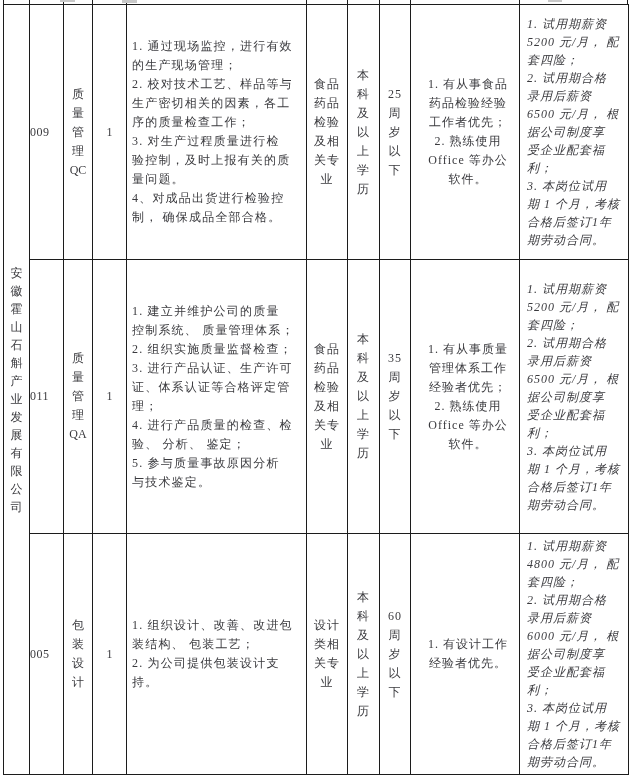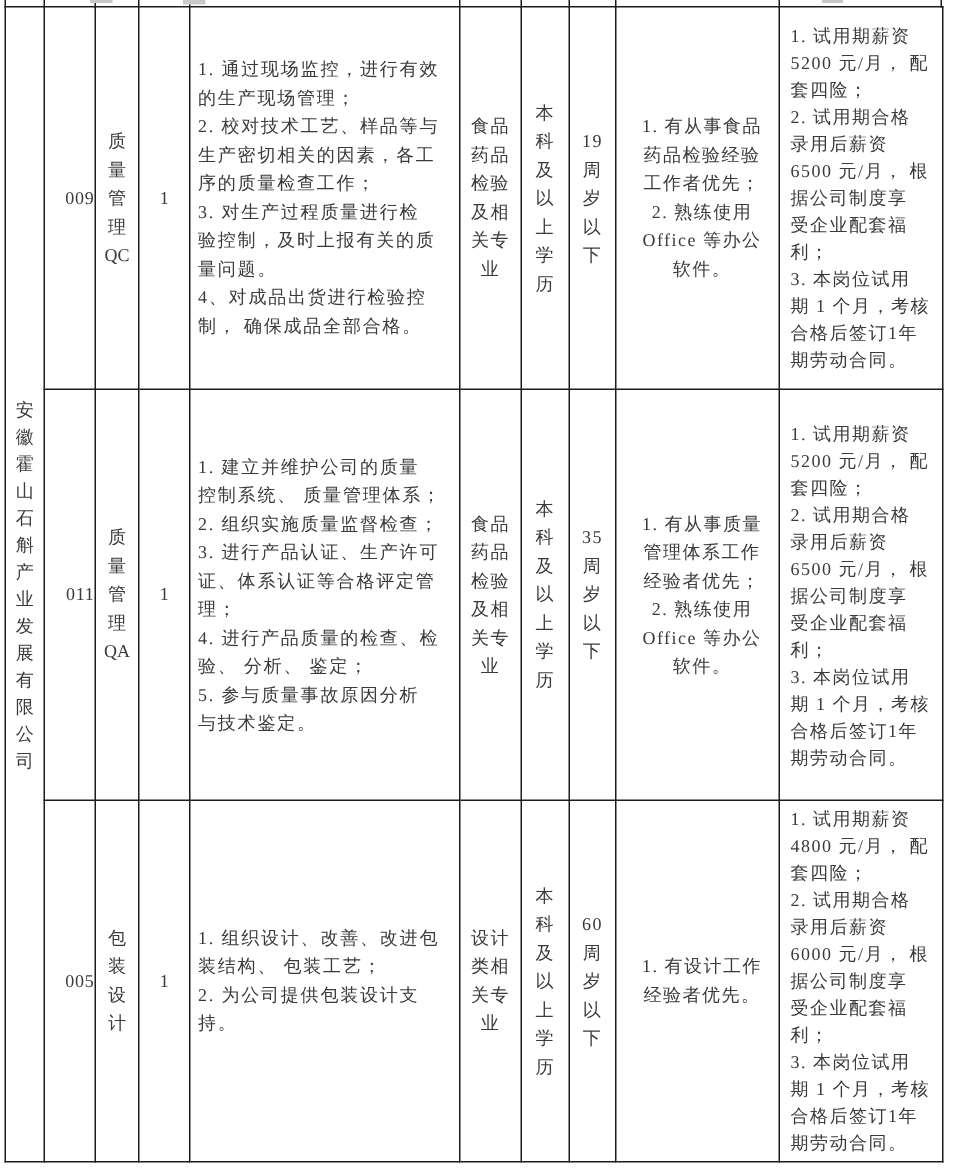--- a/index.html
+++ b/index.html
@@ -45,21 +45,21 @@
   tr.row-3 { height: 241px; }
 
   .cell-company {
     text-align: center;
     white-space: pre-line;
     font-size: 13px;
     line-height: 18px;
     letter-spacing: 0;
   }
   .cell-code {
-    text-align: right;
+    text-align: left;
     letter-spacing: 0.5px;
   }
   .cell-title {
     text-align: center;
     white-space: pre-line;
     line-height: 19px;
   }
   .cell-count { text-align: center; }
   .cell-duties {
     text-align: left;
@@ -81,20 +81,21 @@
     line-height: 19px;
     letter-spacing: 1px;
     padding: 2px 2px 2px 8px;
   }
   .cell-salary {
     text-align: left;
     white-space: pre-line;
     line-height: 18px;
     letter-spacing: 1px;
     padding: 2px 2px 2px 7px;
+    font-style: italic;
   }
   
   .stub {
     position: absolute;
     top: 0;
     width: 1px;
     height: 5px;
     background: #1c1c1c;
   }
   .artifact {
@@ -174,21 +175,21 @@
 及相
 关专
 业</td>
         <td class="cell-edu">本
 科
 及
 以
 上
 学
 历</td>
-        <td class="cell-age">19
+        <td class="cell-age">25
 周
 岁
 以
 下</td>
         <td class="cell-other">1. 有从事食品
 药品检验经验
 工作者优先；
 2. 熟练使用
 Office 等办公
 软件。</td>

